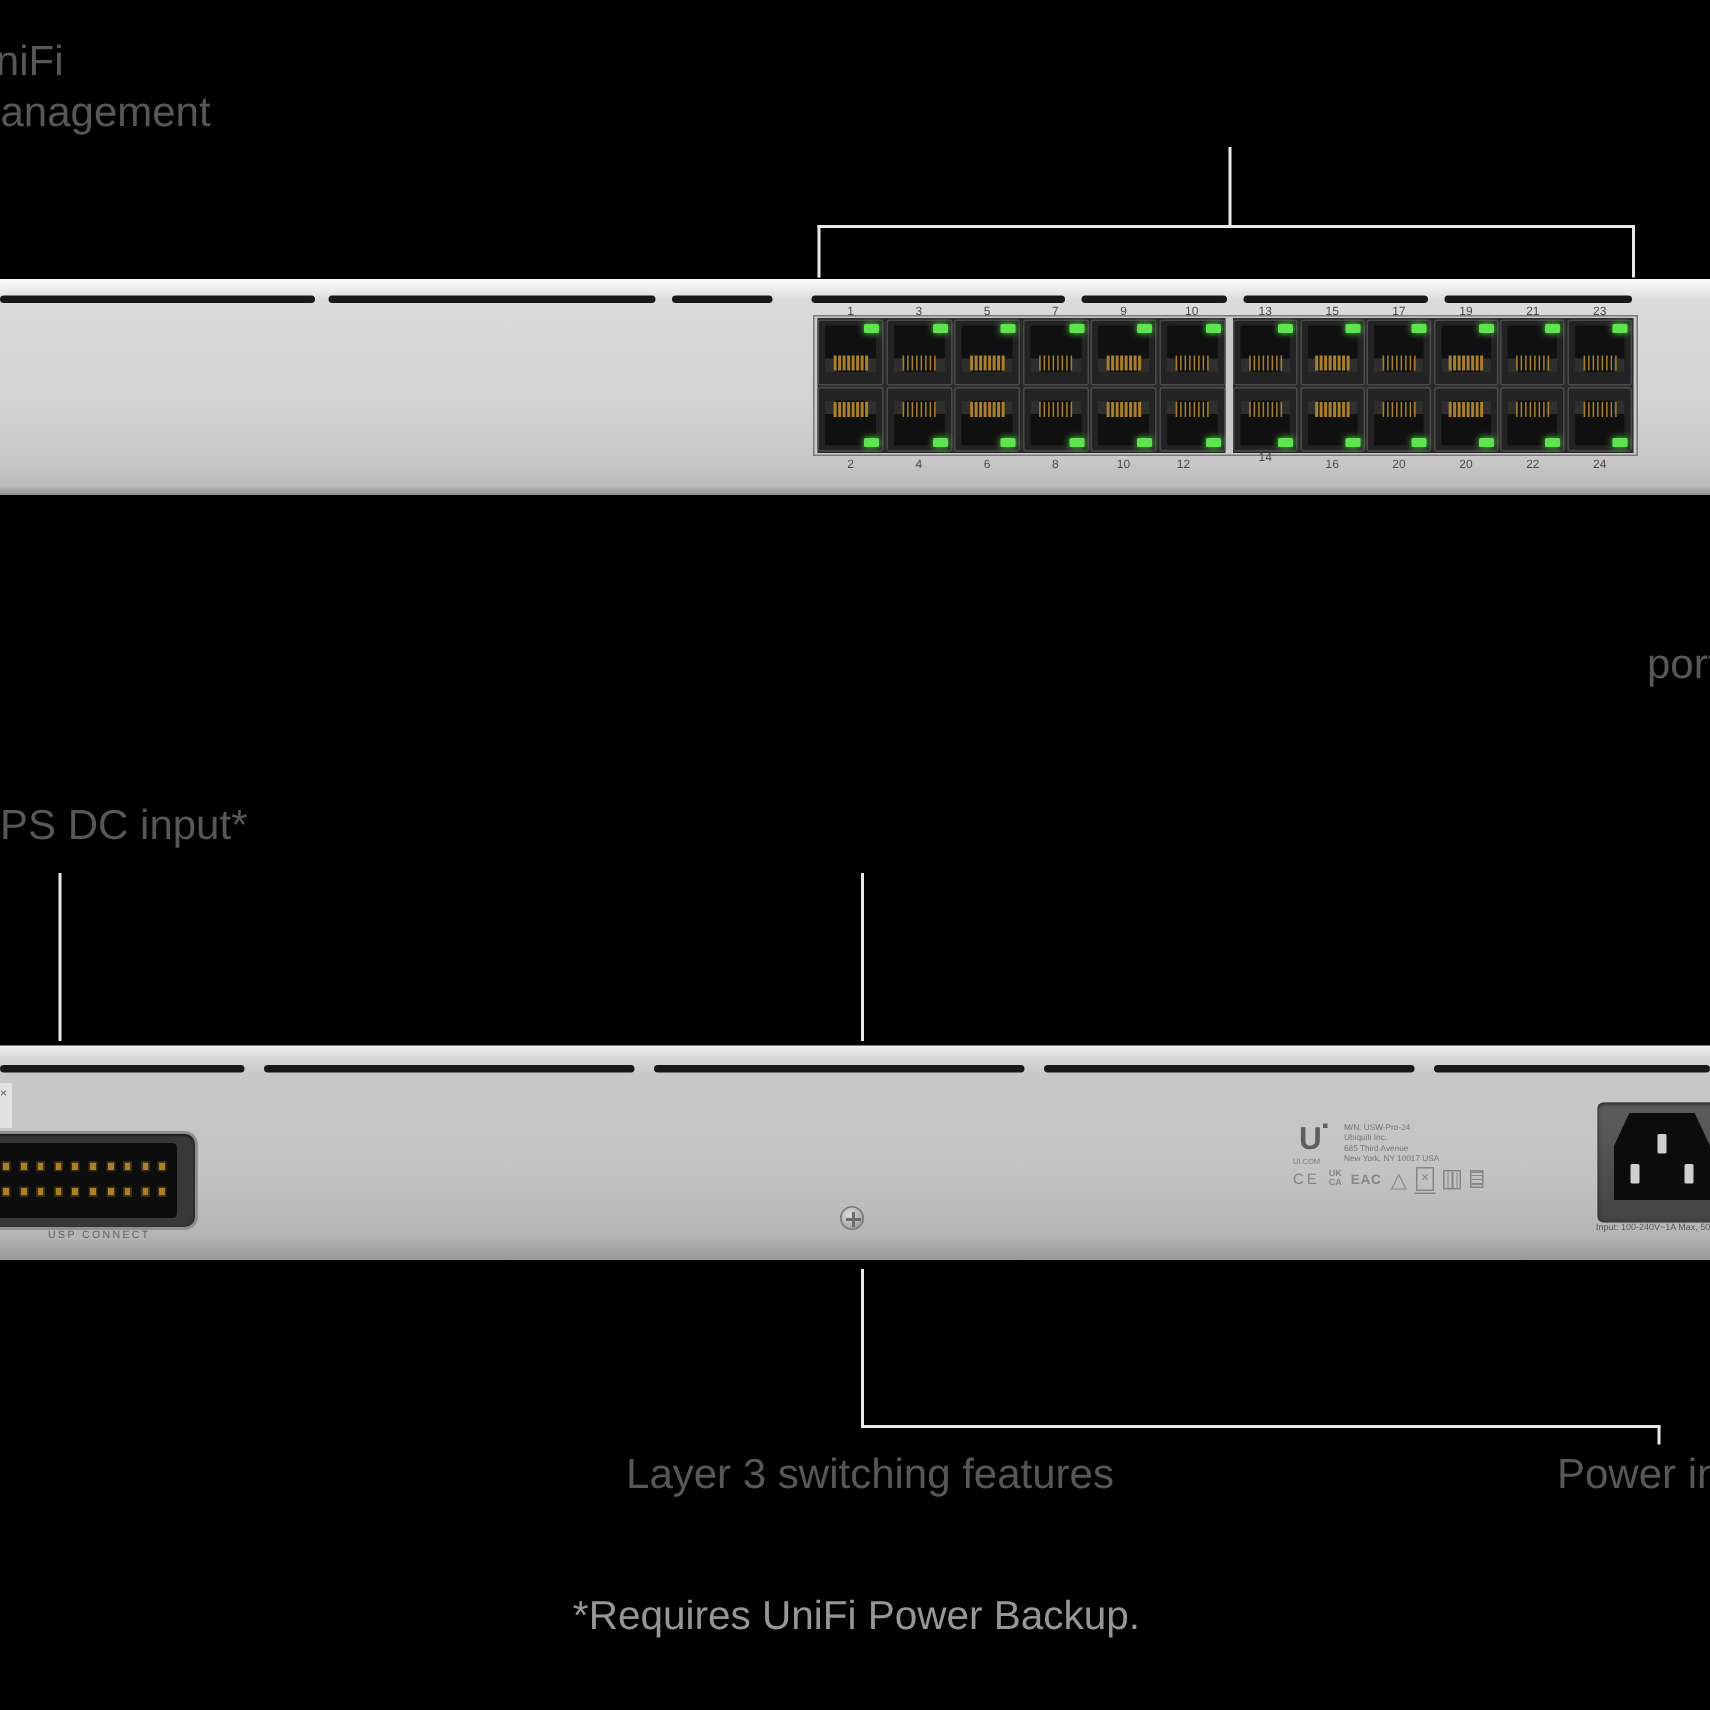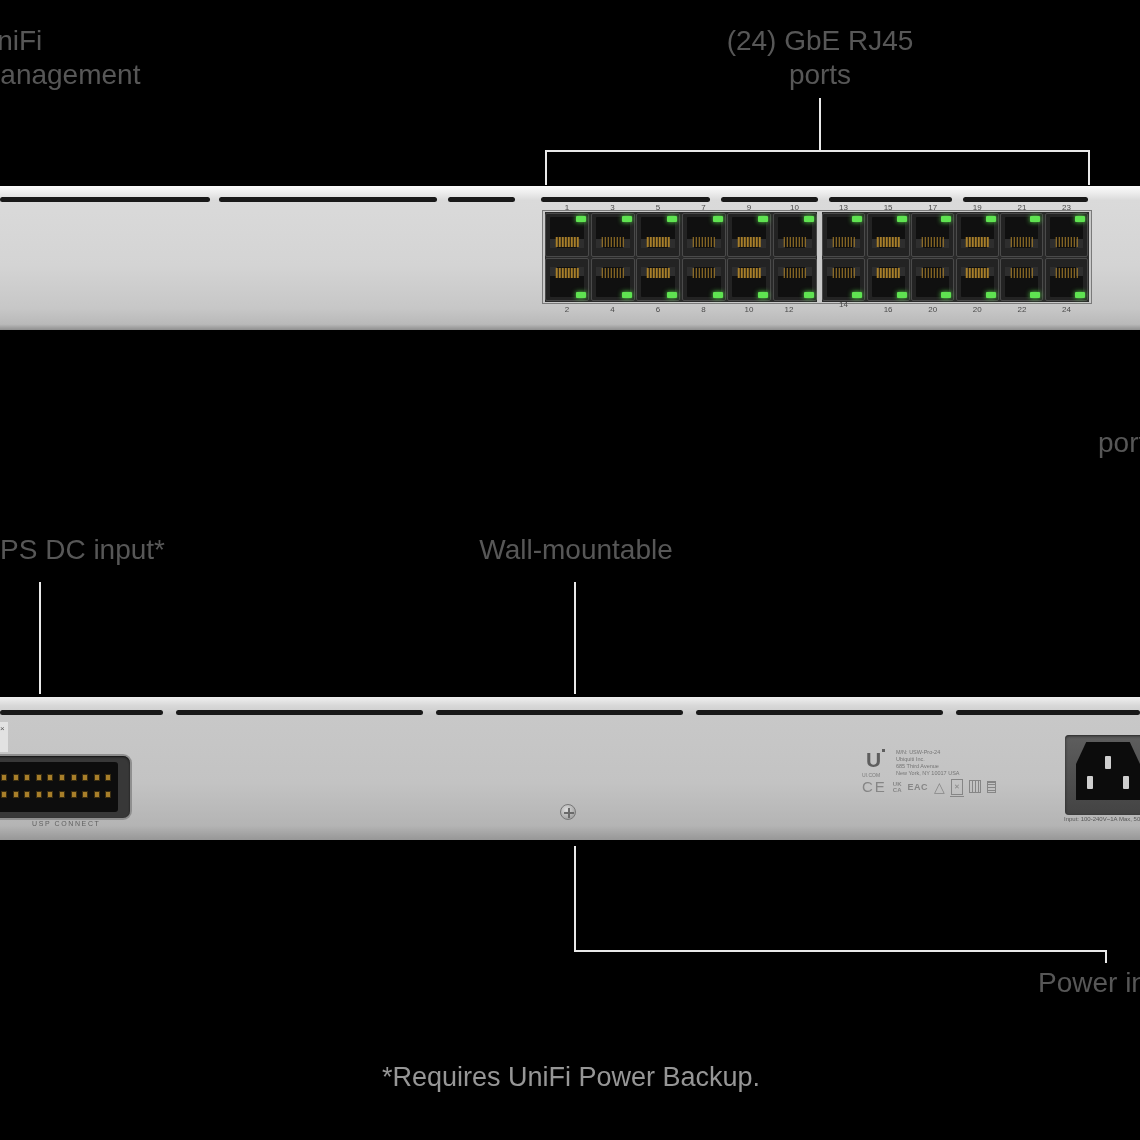--- a/index.html
+++ b/index.html
@@ -38,21 +38,21 @@
   #usp-label{position:absolute;left:32px;top:820px;font-size:7px;letter-spacing:1.6px;color:#5f5f5f;}
   #screw{position:absolute;left:560px;top:804px;width:16px;height:16px;border-radius:50%;
     background:radial-gradient(circle at 40% 35%,#dedede,#8e8e8e);border:1px solid #787878;box-sizing:border-box;}
   .screw-slot{position:absolute;background:#6a6a6a;}
   #reg-label{position:absolute;left:860px;top:748px;width:175px;height:56px;color:#757575;}
   #ui-logo{position:absolute;left:6px;top:0;font-size:21px;font-weight:700;color:#5e5e5e;}
   #ui-logo-dot{position:absolute;left:22px;top:1px;width:3px;height:3px;background:#5e5e5e;}
   #website{position:absolute;left:2px;top:24px;font-size:5px;color:#7a7a7a;}
   .addr{position:absolute;left:36px;font-size:5.5px;line-height:6.5px;white-space:nowrap;color:#757575;}
   #marks-row{position:absolute;left:2px;top:30px;display:flex;align-items:center;gap:6px;color:#868686;}
-  .mark-ce{font-size:15px;letter-spacing:2px;}
+  .mark-ce{font-size:10px;letter-spacing:2px;}
   .mark-ukca{font-size:6px;font-weight:700;line-height:6px;text-align:center;}
   .mark-eac{font-size:9px;font-weight:700;letter-spacing:.5px;}
   .mark-tri{font-size:14px;line-height:14px;}
   .mark-bin{width:10px;height:14px;border:1px solid #868686;font-size:7px;line-height:13px;text-align:center;position:relative;}
   .mark-bin:after{content:"";position:absolute;left:-2px;bottom:-3px;width:14px;height:1px;background:#868686;}
   .mark-grid{width:12px;height:13px;border:1px solid #868686;box-sizing:border-box;
     background:repeating-linear-gradient(90deg,#868686 0 1px,transparent 1px 3px);background-origin:content-box;padding:2px;}
   .mark-stripes{width:9px;height:12px;border:1px solid #868686;box-sizing:border-box;
     background:repeating-linear-gradient(0deg,#868686 0 1px,transparent 1px 3px);background-origin:content-box;padding:1px;}
   #power-recess{position:absolute;left:1065px;top:735px;width:80px;height:80px;border-radius:4px;
@@ -129,27 +129,23 @@
   <div id="power-socket"></div>
   <div class="ac-pin" style="left:1105px;top:756px;"></div>
   <div class="ac-pin" style="left:1087px;top:776px;"></div>
   <div class="ac-pin" style="left:1123px;top:776px;"></div>
   <div id="power-text">Input: 100-240V~1A Max, 50/60 Hz</div>
 
   <div class="cl-text" style="left:-23px;top:24px;">
     <div>UniFi</div>
     <div>management</div>
   </div>
-  <div class="cl-text cl-center" style="left:820px;top:24px;">
-    <div>(24) GbE RJ45</div>
-    <div>ports</div>
-  </div>
   <div class="cl-text" style="left:1098px;top:426px;">ports</div>
   <div class="cl-text" style="right:975px;top:533px;">USP-RPS DC input*</div>
-  <div class="cl-text cl-center" style="left:576px;top:533px;">Wall-mountable</div>
+  <div class="cl-text cl-center" style="left:580px;top:966px;">Layer 3 switching features</div>
   <div class="cl-text" style="left:1038px;top:966px;">Power input</div>
   <div class="cl-text cl-center footnote" style="left:571px;top:1060px;">*Requires UniFi Power Backup.</div>
 
 <div class="groove" style="left: 0px; top: 197px; width: 210px;"></div>
     <div class="groove" style="left: 219px; top: 197px; width: 218px;"></div>
     <div class="groove" style="left: 448px; top: 197px; width: 67px;"></div>
     <div class="groove" style="left: 541px; top: 197px; width: 169px;"></div>
     <div class="groove" style="left: 721px; top: 197px; width: 97px;"></div>
     <div class="groove" style="left: 829px; top: 197px; width: 123px;"></div>
     <div class="groove" style="left: 963px; top: 197px; width: 125px;"></div>

